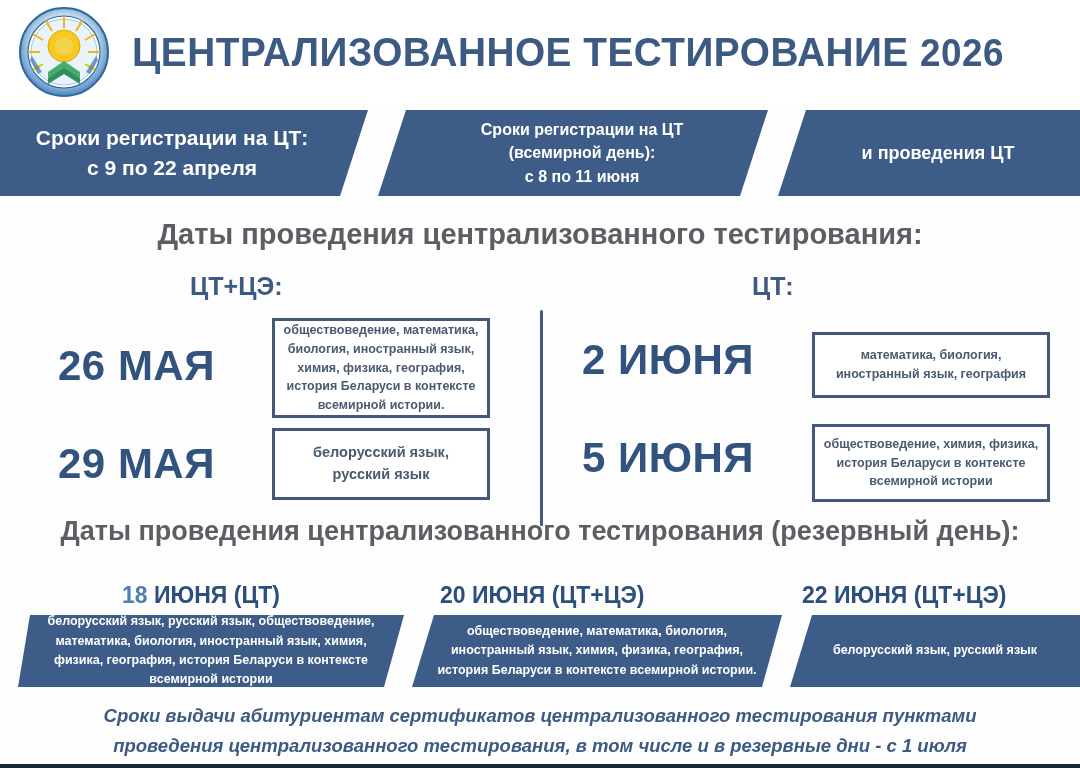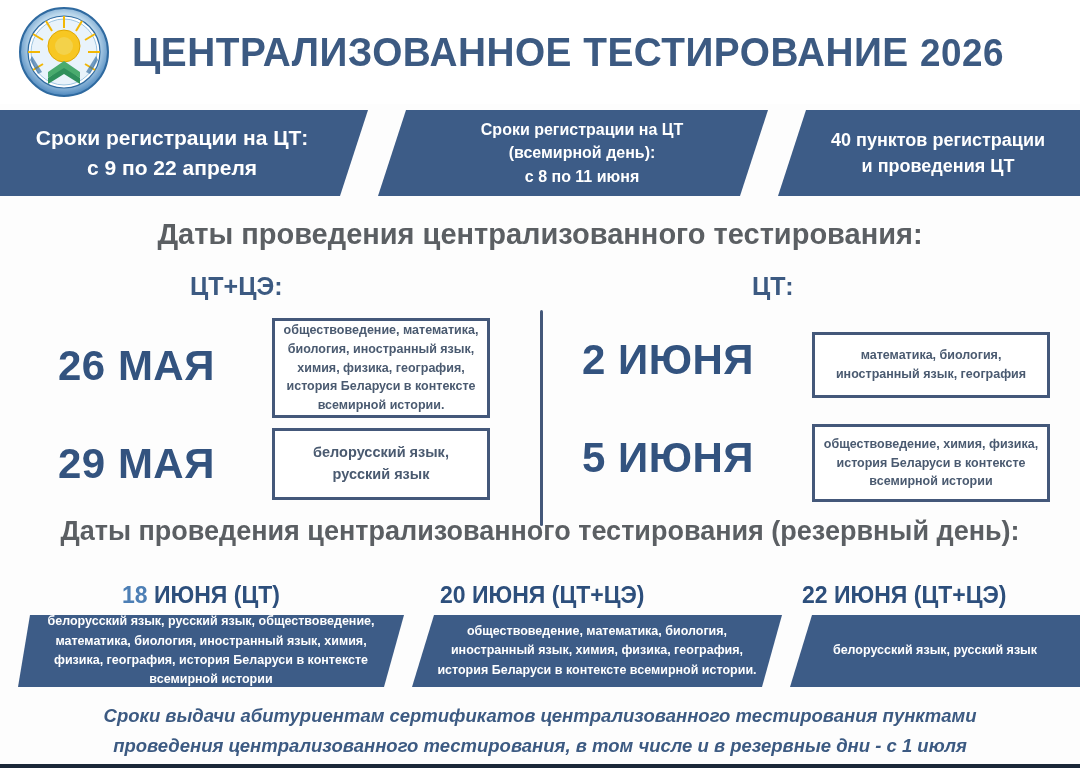--- a/index.html
+++ b/index.html
@@ -276,21 +276,20 @@
     <div class="band-seg band-seg-1">
       <span class="ln">Сроки регистрации на ЦТ:</span>
       <span class="ln">с 9 по 22 апреля</span>
     </div>
     <div class="band-seg band-seg-2">
       <span class="ln">Сроки регистрации на ЦТ</span>
       <span class="ln">(всемирной день):</span>
       <span class="ln">с 8 по 11 июня</span>
     </div>
     <div class="band-seg band-seg-3">
-      <span class="ln">40 пунктов регистрации</span>
       <span class="ln">и проведения ЦТ</span>
     </div>
   </div>
 
   <div class="section-head section-head-1">Даты проведения централизованного тестирования:</div>
 
   <div class="col-label col-label-left">ЦТ+ЦЭ:</div>
   <div class="col-label col-label-right">ЦТ:</div>
 
   <div class="v-divider"></div>

